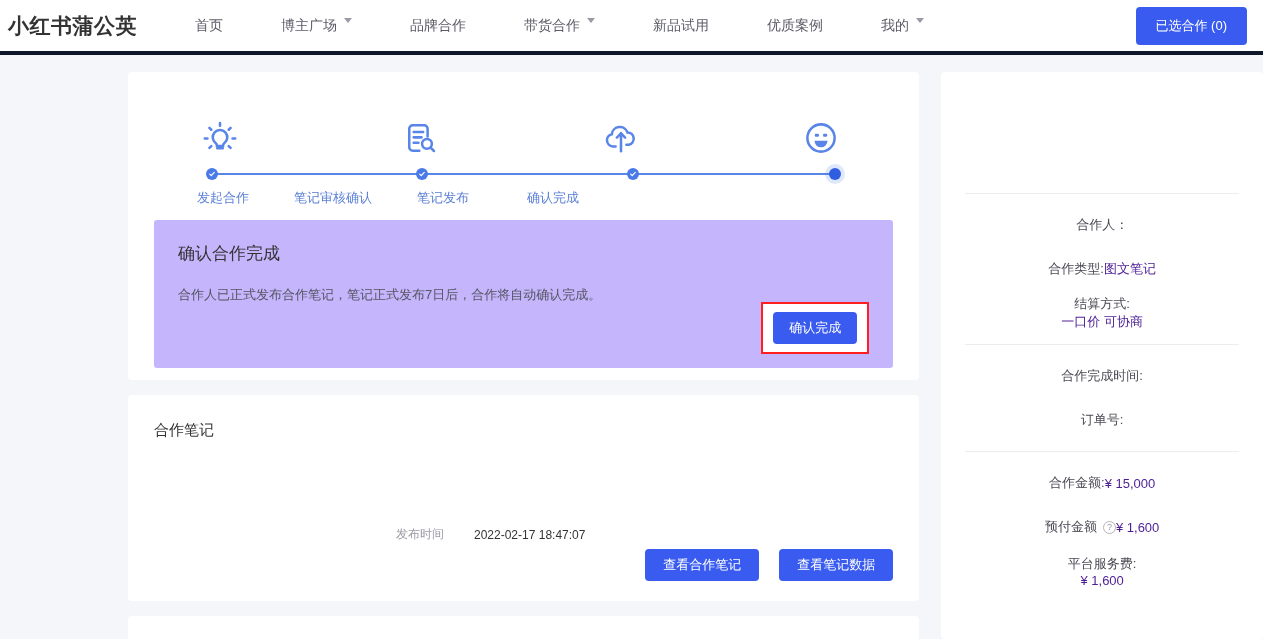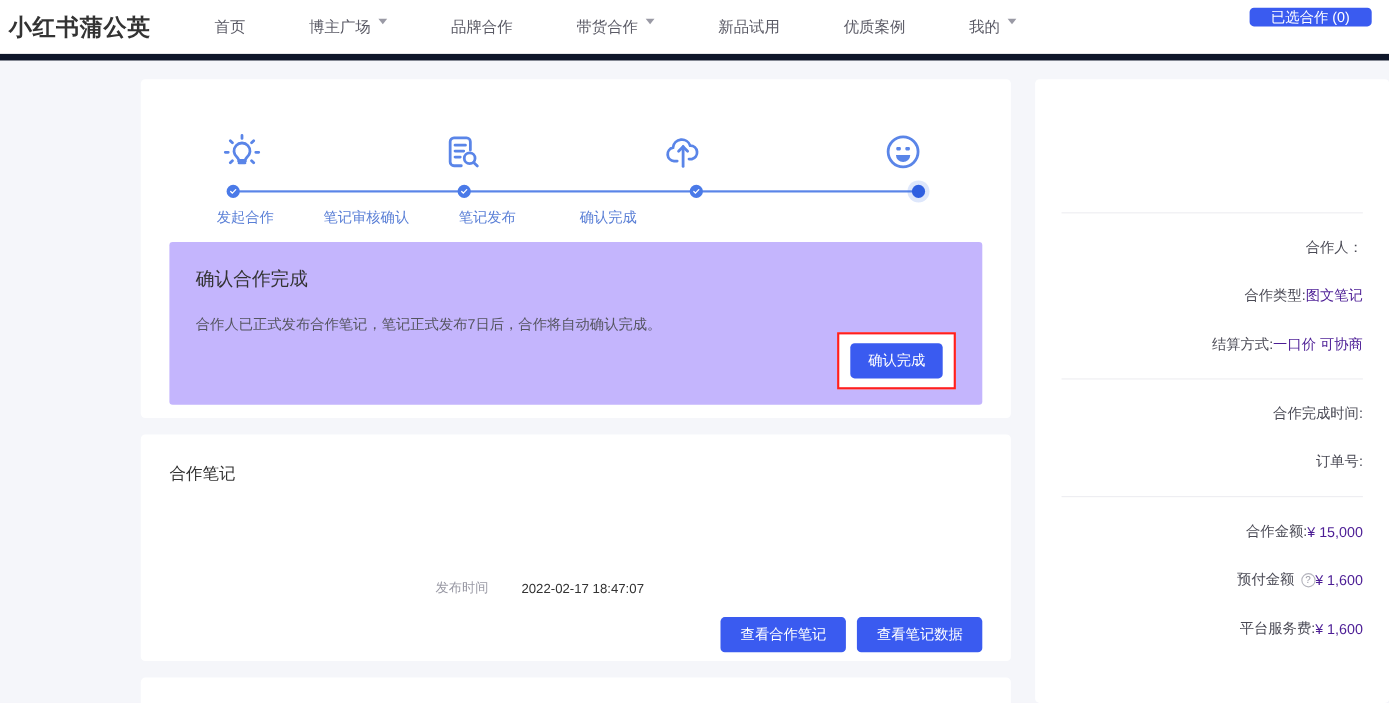--- a/index.html
+++ b/index.html
@@ -8,21 +8,21 @@
     overflow: hidden;
     background: #f5f6fa;
     font-family: "Liberation Sans", "DejaVu Sans", sans-serif;
     -webkit-font-smoothing: antialiased;
   }
 
   
   .topbar {
     height: 55px;
     background: #ffffff;
-    border-bottom: 6px solid #0f172a;
+    border-bottom: 4px solid #0f172a;
     display: flex;
     align-items: center;
     position: relative;
   }
   .logo {
     font-size: 21px;
     font-weight: bold;
     color: #333333;
     margin-left: 8px;
     letter-spacing: 0.5px;
@@ -56,21 +56,21 @@
   }
   .selected-btn {
     position: absolute;
     right: 16px;
     top: 7px;
     background: #3a5bf0;
     color: #ffffff;
     font-size: 13px;
     border: none;
     border-radius: 4px;
-    height: 17px;
+    height: 38px;
     padding: 0 20px;
     cursor: pointer;
     white-space: nowrap;
     font-family: inherit;
   }
 
   
   .page {
     display: flex;
     align-items: flex-start;
@@ -217,23 +217,23 @@
     bottom: 58px;
     display: flex;
     align-items: center;
     font-size: 12px;
   }
   .note-meta-label { color: #9a9aa5; margin-right: 30px; }
   .note-meta-value { color: #333333; }
   .note-actions {
     position: absolute;
     right: 26px;
-    bottom: 8px;
-    display: flex;
-    gap: 10px;
+    bottom: 20px;
+    display: flex;
+    gap: 20px;
     padding-left: 40px;
   }
   .btn-wide {
     background: #3a5bf0;
     color: #ffffff;
     border: none;
     border-radius: 4px;
     font-size: 13px;
     height: 32px;
     padding: 0 18px;
@@ -241,27 +241,27 @@
     white-space: nowrap;
     font-family: inherit;
   }
 
   
   .side-top-space { height: 121px; }
   .hr { height: 1px; background: #ededf1; }
   .side-group { padding: 20px 0 6px 0; }
   .side-row {
     display: flex;
-    justify-content: flex-end;
+    justify-content: center;
     align-items: center;
     font-size: 13px;
     height: 22px;
     margin-bottom: 22px;
   }
-  .side-row:last-child { margin-bottom: 14px; }
+  .side-row:last-child { margin-bottom: 14px; flex-direction: column; }
   .side-label { color: #4a4a55; white-space: nowrap; display: flex; align-items: center; }
   .side-value { color: #4c1d95; white-space: nowrap; }
   .qmark {
     display: inline-flex;
     align-items: center;
     justify-content: center;
     width: 13px; height: 13px;
     border: 1px solid #b4b4bd;
     border-radius: 50%;
     font-size: 9px;

